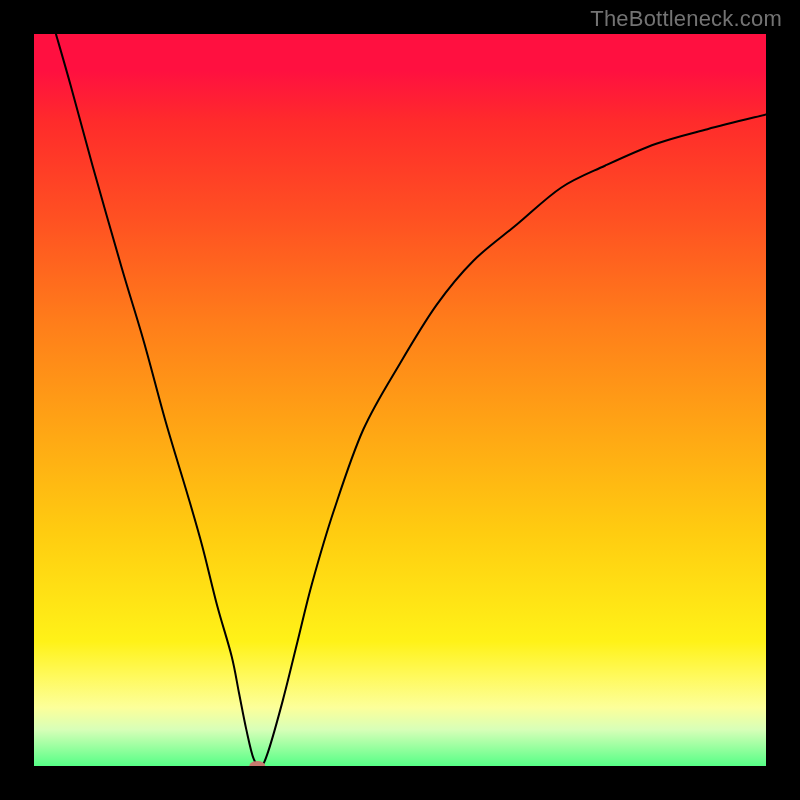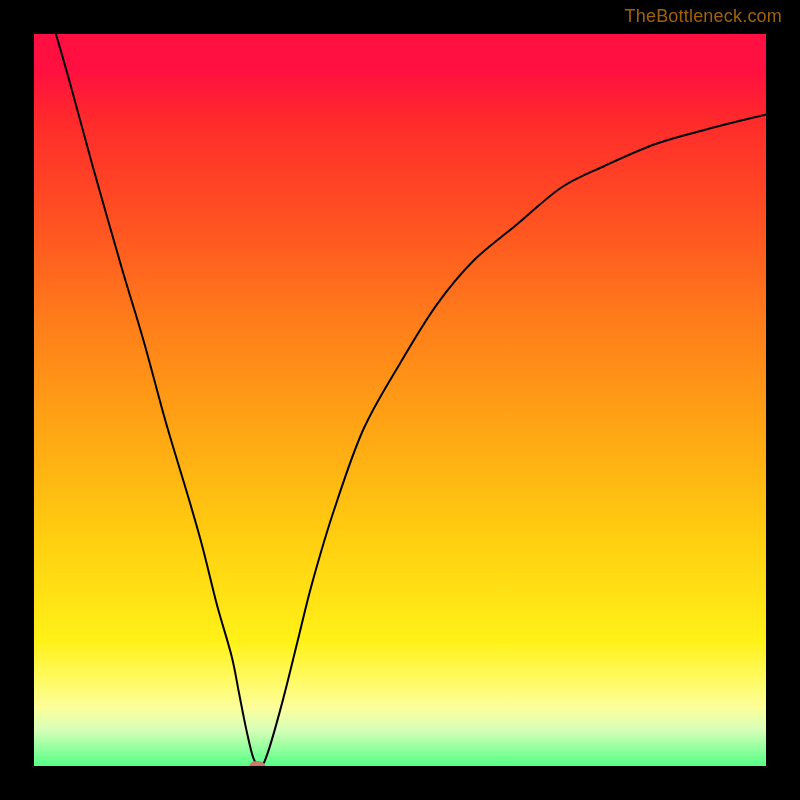--- a/index.html
+++ b/index.html
@@ -42,22 +42,22 @@
     position: absolute;
     inset: 0;
     width: 100%;
     height: 100%;
     display: block;
   }
   .watermark {
     position: absolute;
     top: 6px;
     right: 18px;
-    color: #a16207;
-    font-size: 18px;
+    color: #737373;
+    font-size: 22px;
     letter-spacing: 0.2px;
     user-select: none;
   }
 </style>
 </head>
 <body>
 
 <div class="watermark">TheBottleneck.com</div>
 
 <div class="frame">

